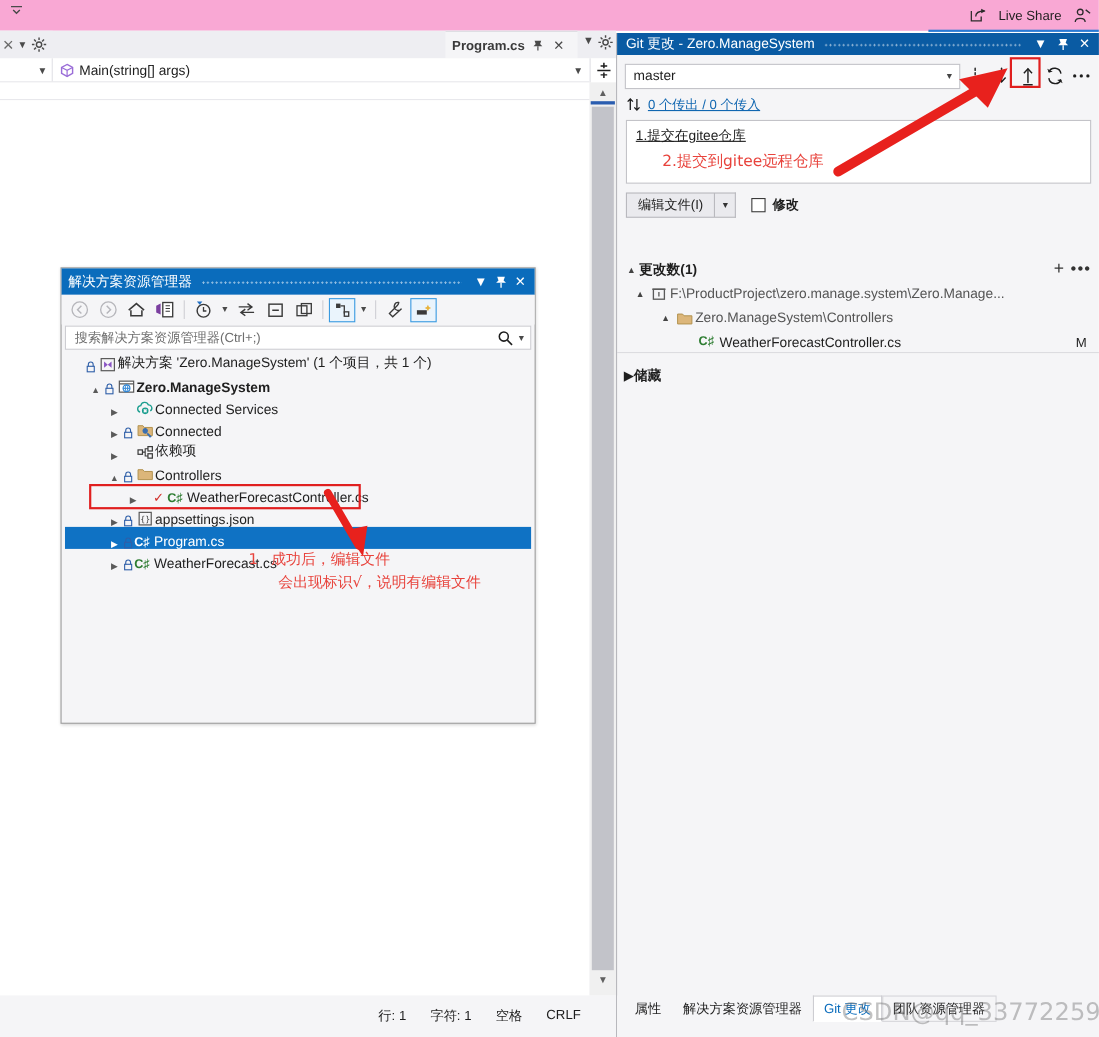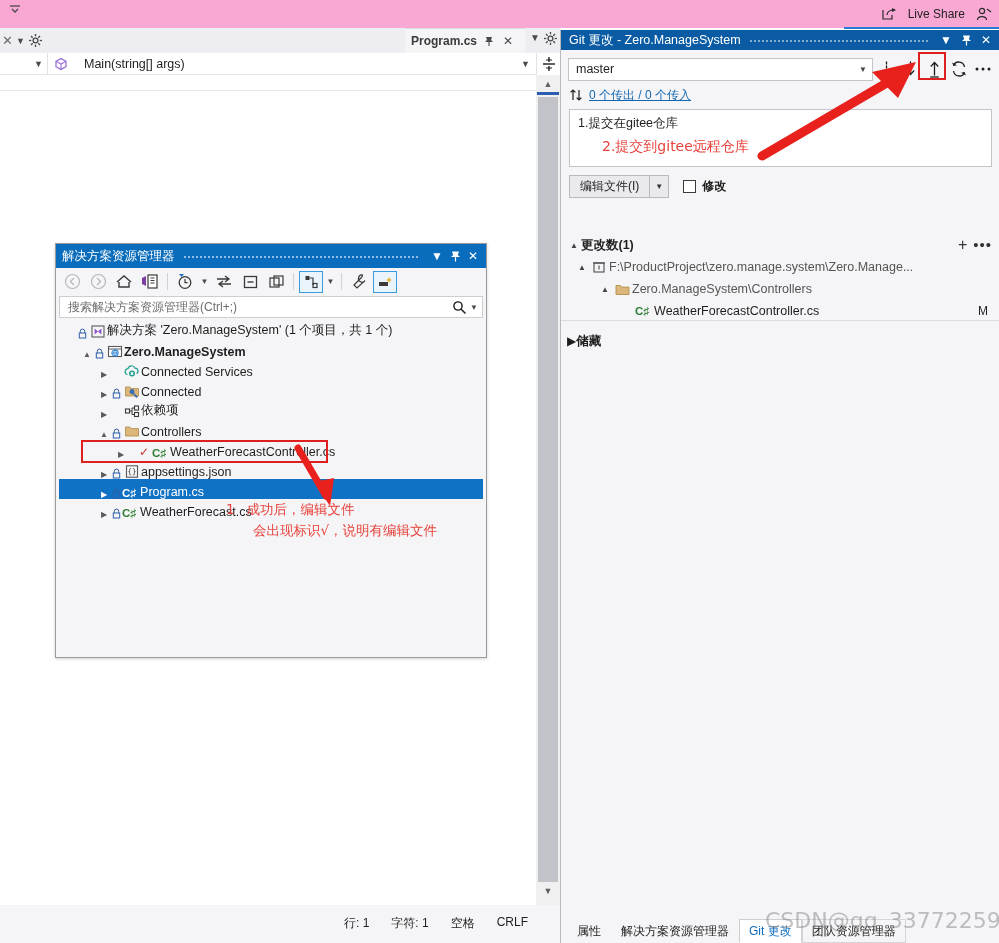--- a/index.html
+++ b/index.html
@@ -78,21 +78,21 @@
     display: flex; align-items: stretch;
   }
   #navbar-left-combo {
     width: 48px; border-right: 1px solid #e2e2e6;
     display: flex; align-items: center; justify-content: flex-end;
     padding-right: 4px;
   }
   #navbar-right-combo {
     flex: 1;
     display: flex; align-items: center;
-    padding-left: 6px; gap: 16px;
+    padding-left: 6px; gap: 4px;
     position: relative;
   }
   #navbar-right-combo .member-label {
     font-size: 12.5px; color: #1e1e1e;
   }
   .combo-arrow { color: #4a4a4a; font-size: 9px; }
 
   #splitter-btn {
     left: 536px; top: 53px; width: 24px; height: 22px;
     background: #ffffff;
@@ -332,21 +332,21 @@
   #outin-link {
     color: #1167b1; text-decoration: underline;
   }
 
   
   #commit-box {
     position: absolute; left: 8px; top: 79px; width: 423px; height: 58px;
     background: #ffffff; border: 1px solid #c3c3c8;
     padding: 5px 8px;
   }
-  #commit-line1 { font-size: 12.5px; color: #1e1e1e; }
+  #commit-line1 { font-size: 12.5px; color: #1e1e1e; text-decoration: underline; }
   #commit-line2 {
     font-size: 14px; color: #e8433c; margin-top: 6px; margin-left: 24px;
     font-family: "DejaVu Sans", sans-serif;
   }
 
   
   #commit-actions {
     position: absolute; left: 8px; top: 144px; width: 423px; height: 24px;
     display: flex; align-items: center;
   }
@@ -402,21 +402,21 @@
   #stash-row {
     position: absolute; left: 0; top: 300px; width: 439px; height: 22px;
     display: flex; align-items: center; padding-left: 6px;
   }
   #stash-title { font-size: 12.5px; font-weight: bold; color: #1e1e1e; }
 
   
   #git-bottom-tabs {
     position: absolute; left: 0; top: 875px; width: 439px; height: 38px;
     background: #f5f5f7;
-    display: flex; align-items: flex-end;
+    display: flex; align-items: flex-start;
     padding-left: 6px;
   }
   .gb-tab {
     height: 24px; padding: 0 9px;
     display: flex; align-items: center;
     font-size: 12px; color: #1e1e1e;
     border: 1px solid transparent;
   }
   .gb-tab.active {
     color: #0a6cbc;

